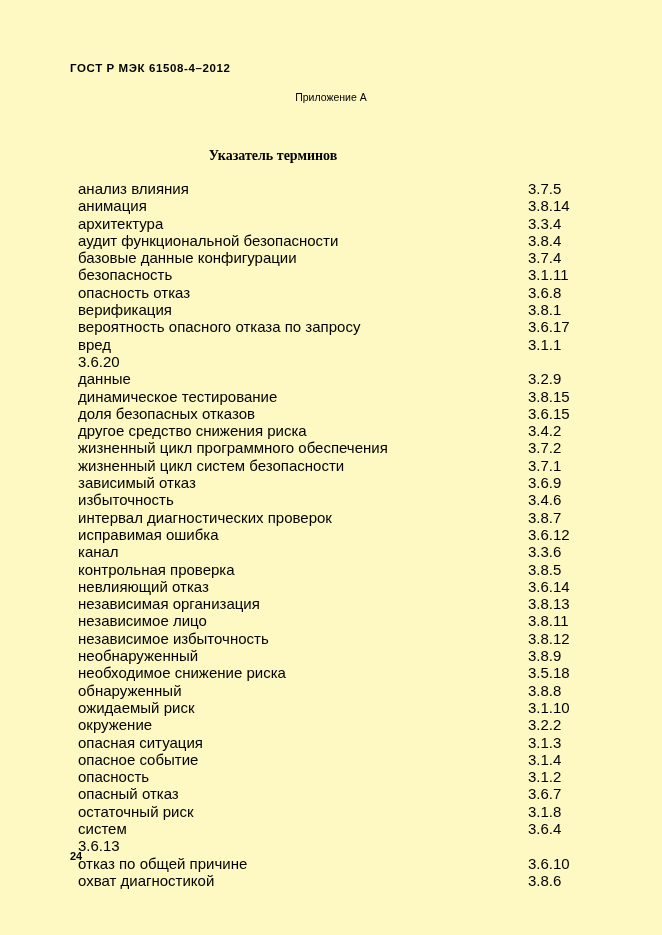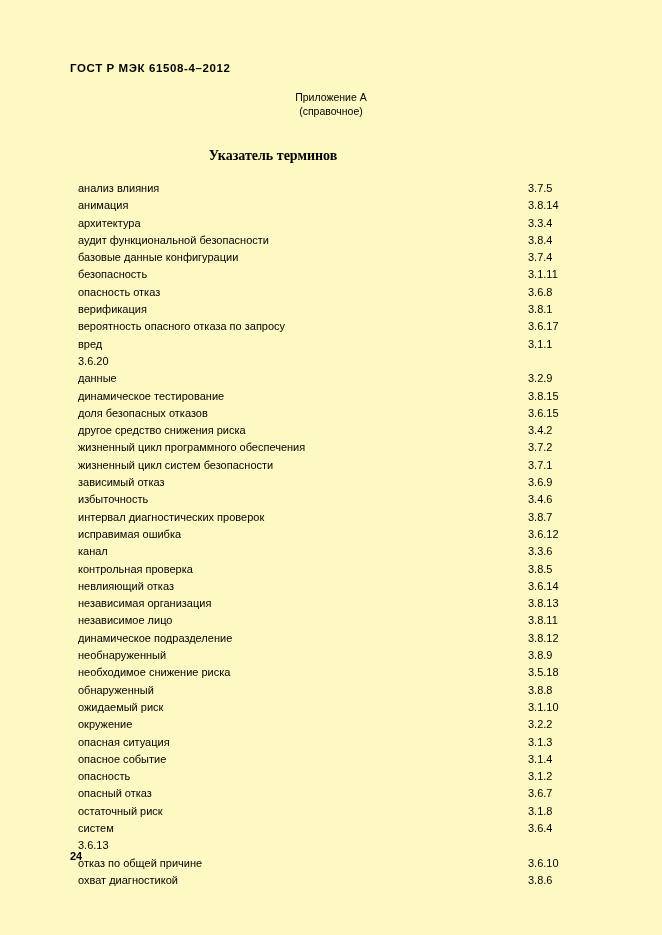--- a/index.html
+++ b/index.html
@@ -56,21 +56,21 @@
   .index-list {
     position: absolute;
     left: 78px;
     top: 180px;
     width: 510px;
   }
   .index-row {
     display: flex;
     justify-content: space-between;
     align-items: flex-start;
-    font-size: 11px;
+    font-size: 15px;
     line-height: 17.3px;
     height: 17.3px;
     white-space: nowrap;
   }
   .index-term {
     flex: 0 1 auto;
     text-align: left;
   }
   .index-ref {
     flex: 0 0 auto;
@@ -87,21 +87,20 @@
 </style>
 </head>
 <body>
 
 <div class="page">
 
   <div class="header-code">ГОСТ Р МЭК 61508-4–2012</div>
 
   <div class="annex-block">
     <div>Приложение А</div>
-    <div>(справочное)</div>
   </div>
 
   <div class="doc-title">Указатель терминов</div>
 
   <div class="index-list">
       <div class="index-row">
         <span class="index-term">анализ влияния</span>
         <span class="index-ref">3.7.5</span>
       </div>
       <div class="index-row">
@@ -197,21 +196,21 @@
       </div>
       <div class="index-row">
         <span class="index-term">независимая организация</span>
         <span class="index-ref">3.8.13</span>
       </div>
       <div class="index-row">
         <span class="index-term">независимое лицо</span>
         <span class="index-ref">3.8.11</span>
       </div>
       <div class="index-row">
-        <span class="index-term">динамическое подразделение</span>
+        <span class="index-term">независимое избыточность</span>
         <span class="index-ref">3.8.12</span>
       </div>
       <div class="index-row">
         <span class="index-term">необнаруженный</span>
         <span class="index-ref">3.8.9</span>
       </div>
       <div class="index-row">
         <span class="index-term">необходимое снижение риска</span>
         <span class="index-ref">3.5.18</span>
       </div>

